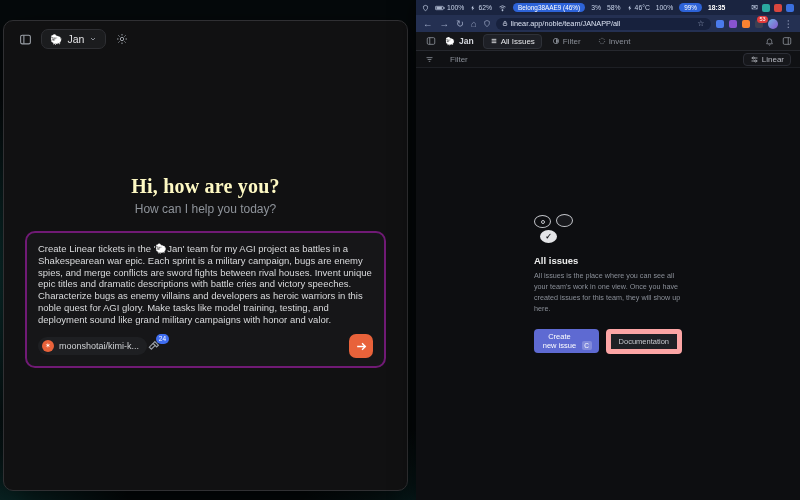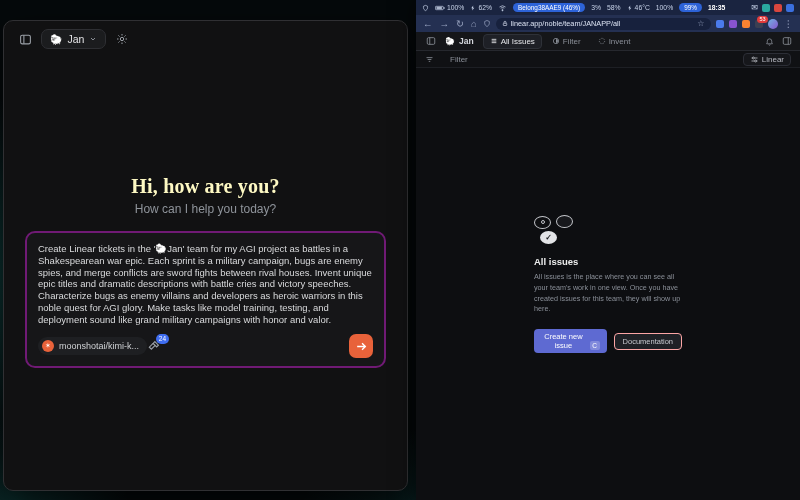--- a/index.html
+++ b/index.html
@@ -102,21 +102,21 @@
   .oval-dark { left:22px; top:0; background:#17181c; border:1.5px solid #c2c4c9; }
   .oval-check { left:6px; top:16px; background:#e3e4e7; color:#141519; font-size:8px;
     font-weight:bold; display:flex; align-items:center; justify-content:center; }
   .es-title { font-size:9.5px; font-weight:bold; color:#eceded; margin-bottom:5px; }
   .es-desc { font-size:7.2px; color:#8a8f98; line-height:1.5; margin-bottom:14px; }
   .es-buttons { display:flex; align-items:center; gap:7px; }
   .create-btn { display:flex; align-items:flex-end; gap:4px; background:#5e6ad2; color:#fff;
     border:none; border-radius:4px; padding:3px 7px; font-size:7.5px; }
   .kbd { background:rgba(255,255,255,.22); border-radius:2px; padding:0 2.5px;
     font-size:6.5px; line-height:9px; }
-  .docs-btn { background:#1e2025; border:1px solid #fca5a5; color:#c6c8ce;
+  .docs-btn { background:#1e2025; border:5px solid #fca5a5; color:#c6c8ce;
     border-radius:4px; padding:3px 8px; font-size:7.5px; }
 </style>
 </head>
 <body>
 
 <div class="jan-window">
   <div class="jan-topbar">
     <button class="icon-btn">
       <svg width="13" height="13" viewBox="0 0 24 24" fill="none" stroke="currentColor" stroke-width="2">
           <rect x="3" y="4" width="18" height="16" rx="3"></rect>

